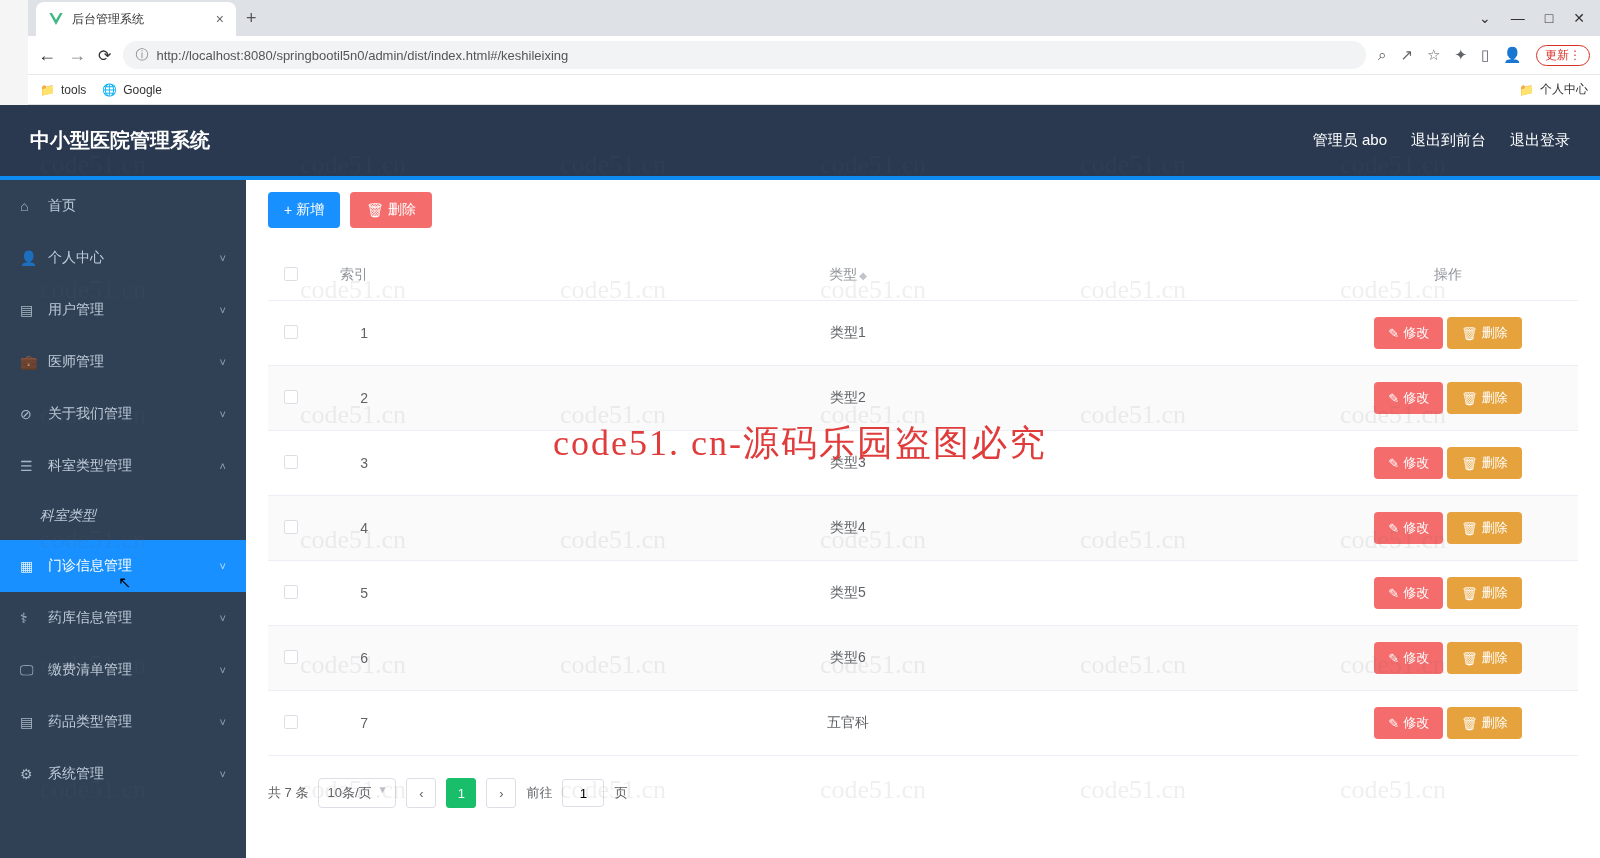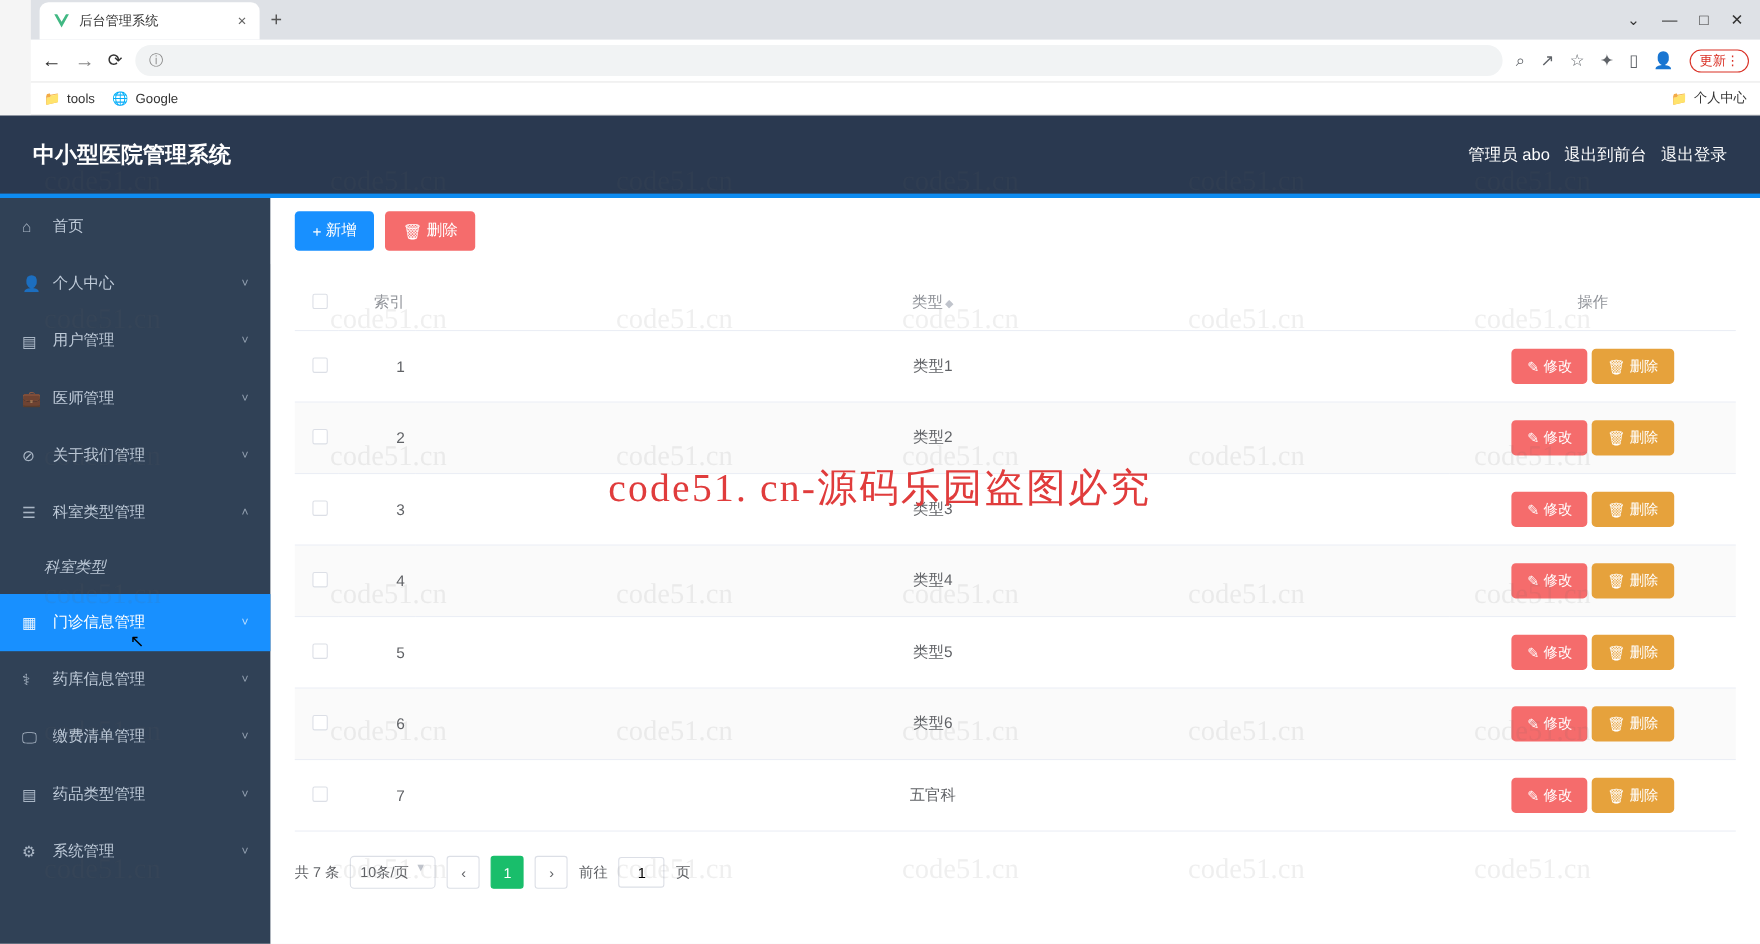--- a/index.html
+++ b/index.html
@@ -27,21 +27,21 @@
 
     .bookmarks-bar { display: flex; align-items: center; height: 30px; padding: 0 12px; gap: 16px; font-size: 12px; border-top: 1px solid #e8e8e8; }
     .bookmark-item { display: flex; align-items: center; gap: 6px; color: #333; }
     .folder-icon { color: #f6b73c; }
     .other-bookmarks { margin-left: auto; }
 
     
     .app { display: flex; flex-direction: column; height: calc(858px - 104px); }
     .app-header { background: #2a3950; color: #fff; height: 75px; display: flex; align-items: center; padding: 0 30px; border-bottom: 4px solid #0d8bf0; }
     .app-title { font-size: 20px; font-weight: bold; }
-    .header-right { margin-left: auto; display: flex; gap: 13px; font-size: 15px; }
+    .header-right { margin-left: auto; display: flex; gap: 24px; font-size: 15px; }
 
     .app-body { display: flex; flex: 1; overflow: hidden; }
     .sidebar { width: 246px; background: #304156; color: #bfcbd9; overflow-y: auto; }
     .menu-item { display: flex; align-items: center; height: 52px; padding: 0 20px; gap: 12px; font-size: 14px; cursor: pointer; position: relative; }
     .menu-item.active { background: #1890ff; color: #fff; }
     .menu-icon { width: 16px; opacity: 0.85; font-size: 14px; }
     .menu-chevron { margin-left: auto; font-size: 11px; opacity: 0.7; }
     .submenu-item { padding-left: 40px; height: 48px; display: flex; align-items: center; font-size: 14px; font-style: italic; }
 
     .content { flex: 1; background: #fff; padding: 0; overflow: auto; }
@@ -93,20 +93,21 @@
       <span>□</span>
       <span>✕</span>
     </div>
   </div>
   <div class="addr-bar">
     <span class="nav-arrow active">←</span>
     <span class="nav-arrow">→</span>
     <span class="reload">⟳</span>
     <div class="url-box">
       <span class="url-info">ⓘ</span>
+      <span class="url-text">http://localhost:8080/springbootil5n0/admin/dist/index.html#/keshileixing</span>
     </div>
     <div class="addr-icons">
       <span>⌕</span>
       <span>↗</span>
       <span>☆</span>
       <span>✦</span>
       <span>▯</span>
       <span>👤</span>
       <span class="update-btn"><span>更新</span> ⋮</span>
     </div>

